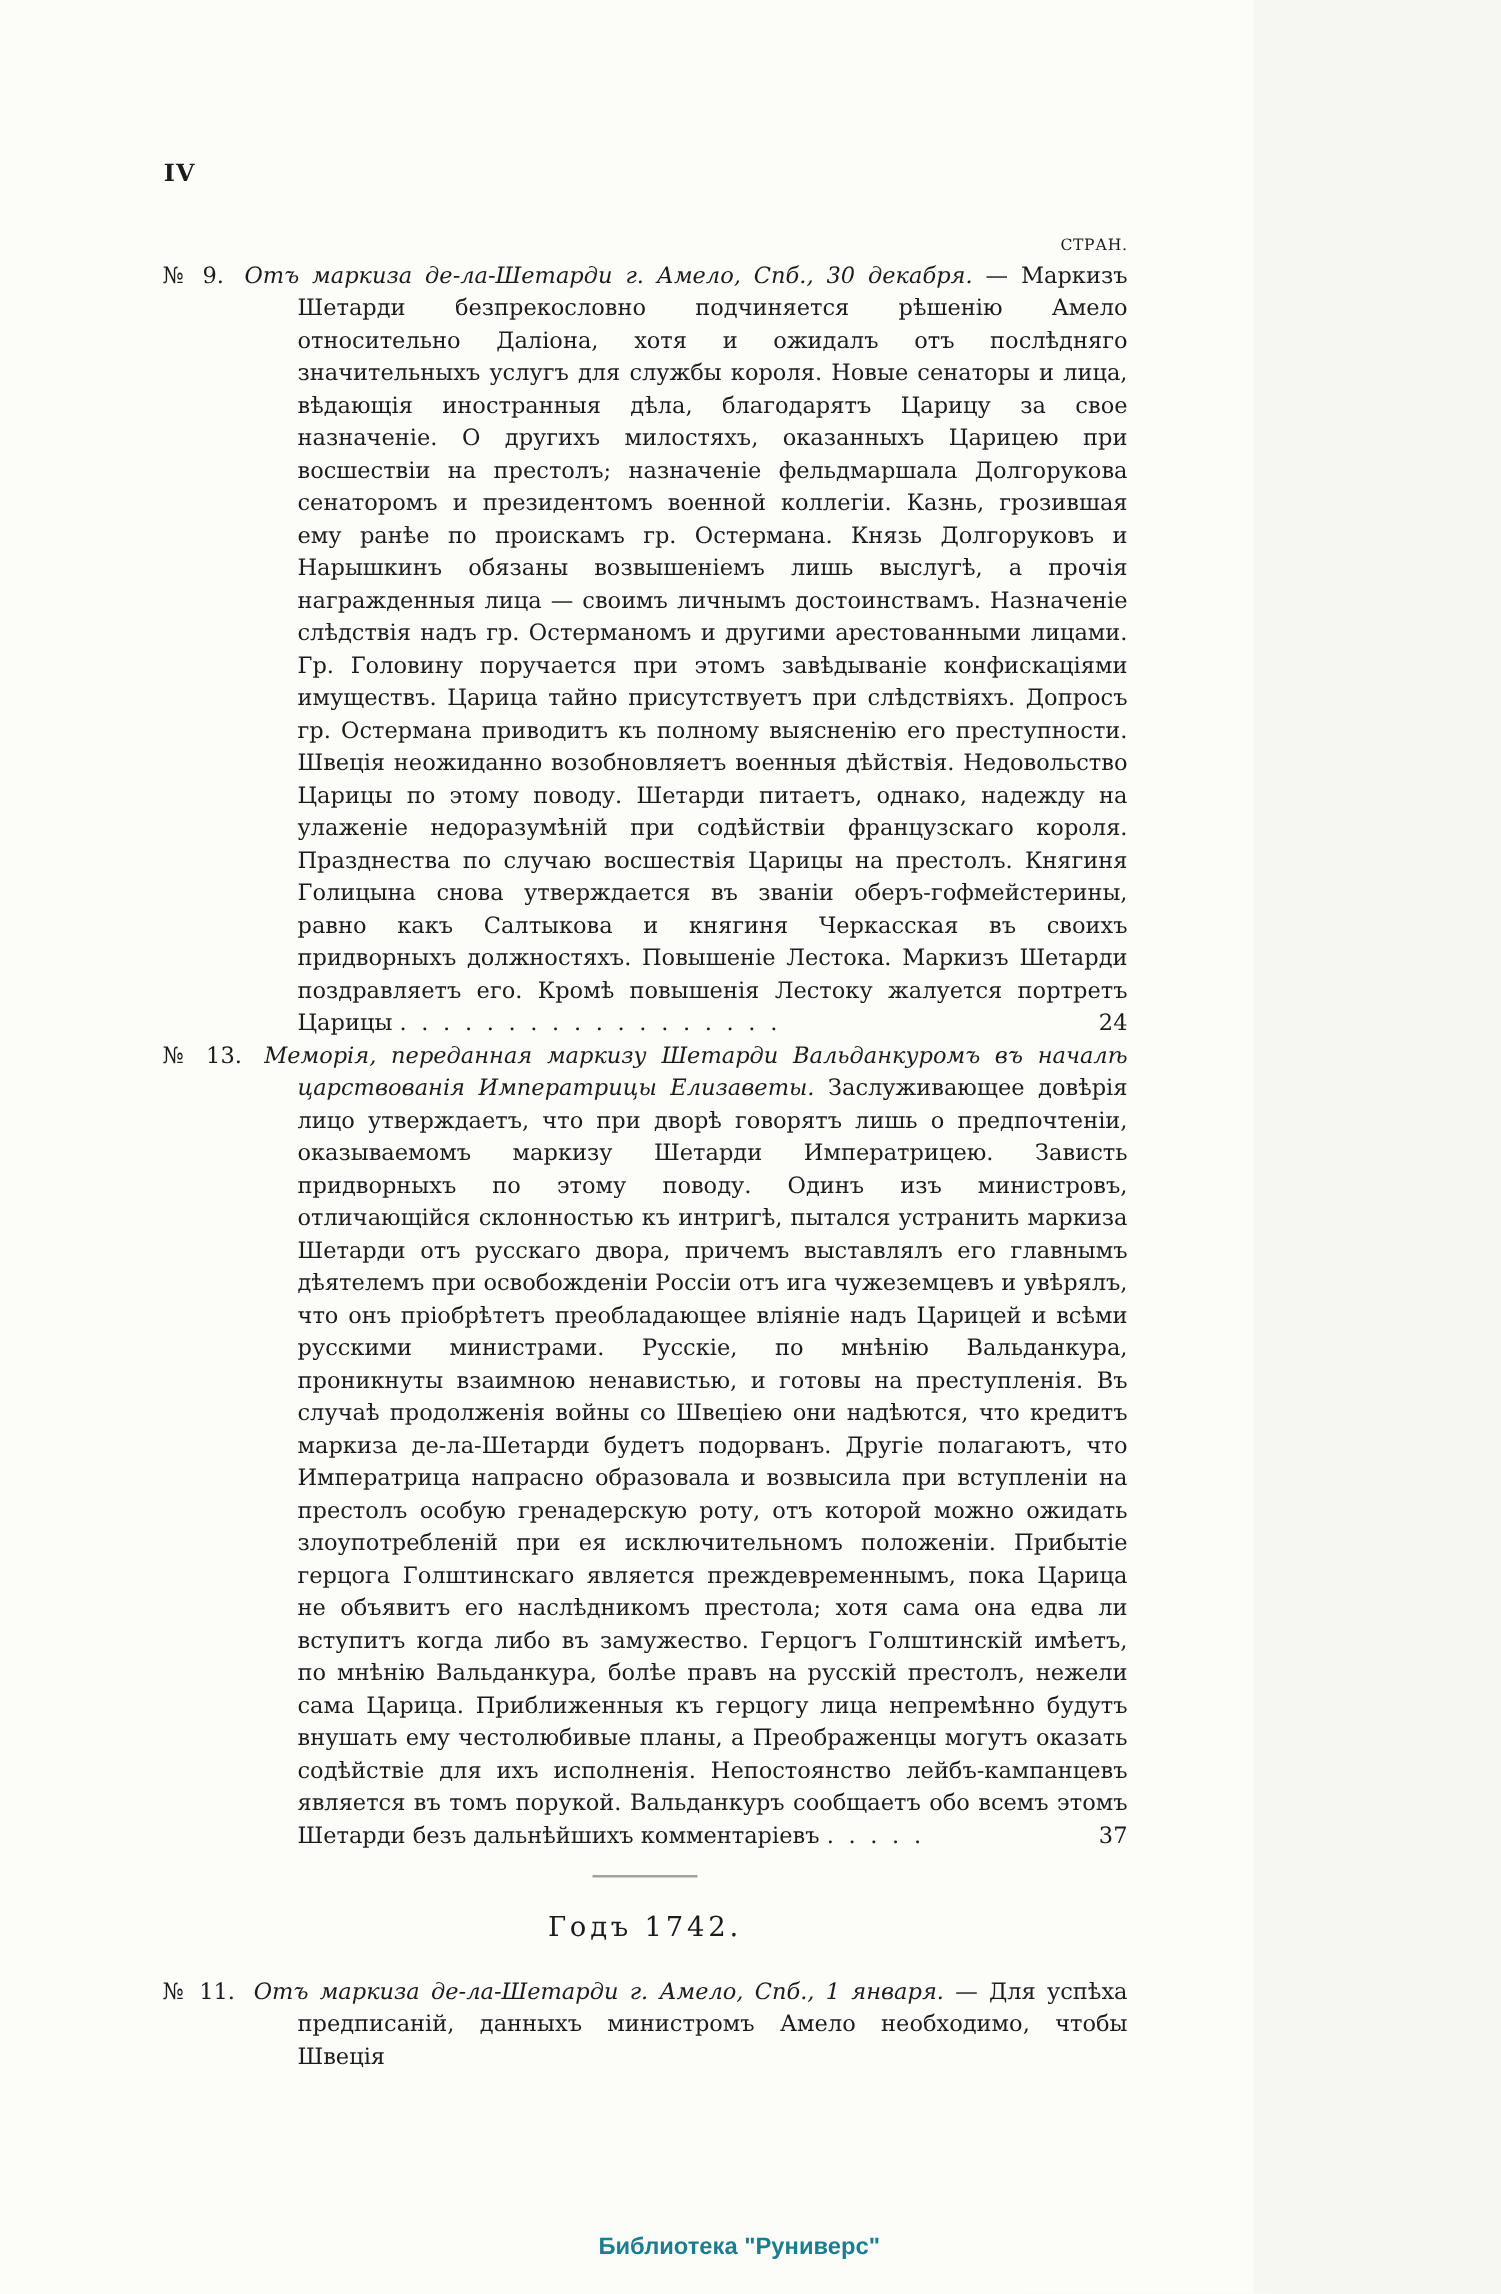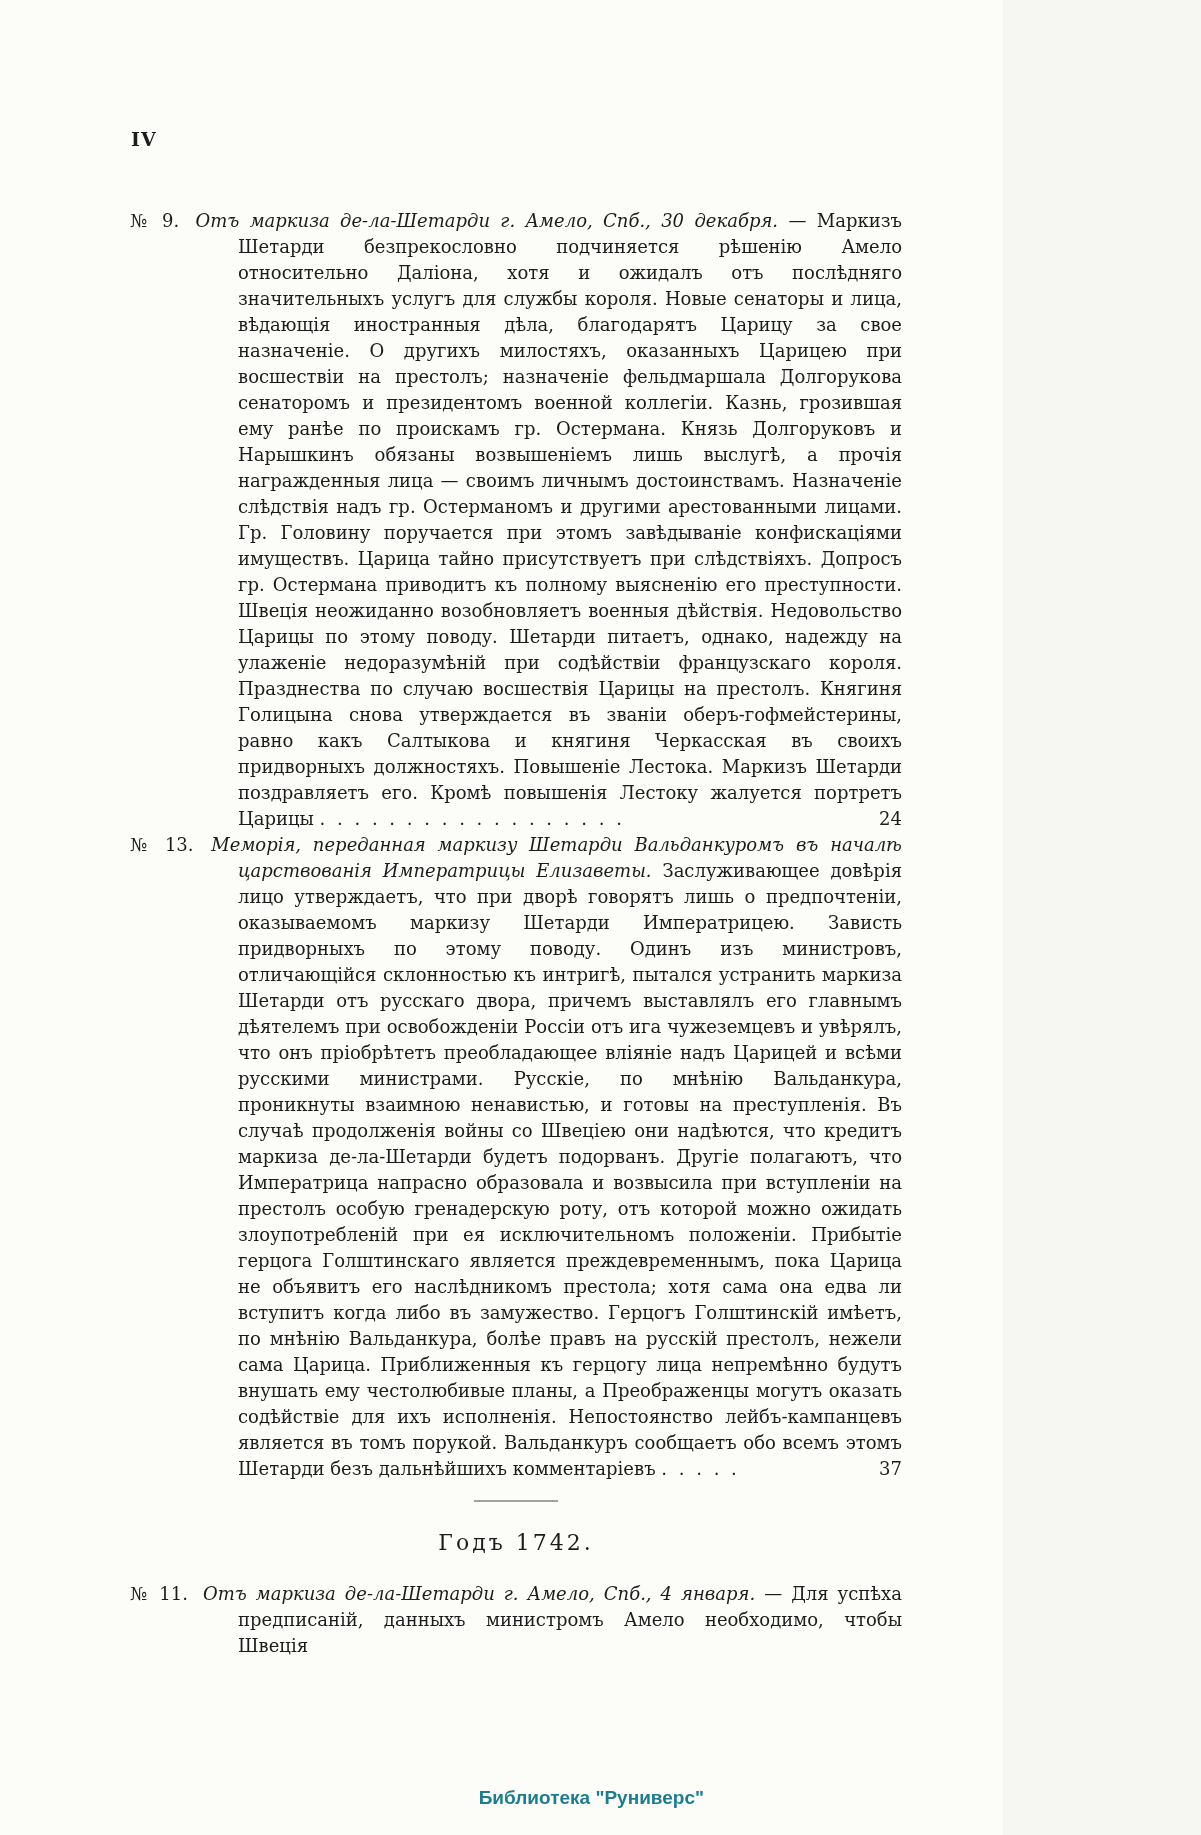--- a/index.html
+++ b/index.html
@@ -80,20 +80,21 @@
     color: #1b7d8e;
   }
 </style>
 </head>
 <body>
 
 <div class="page">
 
   <div class="folio">IV</div>
 
+  <div class="col-header">СТРАН.</div>
 
   <div class="toc">
 
     <p class="entry">
       <span class="e-num">№ 9.</span>
       <span class="e-head">Отъ маркиза де-ла-Шетарди г. Амело, Спб., 30 декабря.</span>
       <span class="e-body">— Маркизъ Шетарди безпрекословно подчиняется рѣшенію Амело относительно Даліона, хотя и ожидалъ отъ послѣдняго значительныхъ услугъ для службы короля. Новые сенаторы и лица, вѣдающія иностранныя дѣла, благодарятъ Царицу за свое назначеніе. О другихъ милостяхъ, оказанныхъ Царицею при восшествіи на престолъ; назначеніе фельдмаршала Долгорукова сенаторомъ и президентомъ военной коллегіи. Казнь, грозившая ему ранѣе по проискамъ гр. Остермана. Князь Долгоруковъ и Нарышкинъ обязаны возвышеніемъ лишь выслугѣ, а прочія награжденныя лица — своимъ личнымъ достоинствамъ. Назначеніе слѣдствія надъ гр. Остерманомъ и другими арестованными лицами. Гр. Головину поручается при этомъ завѣдываніе конфискаціями имуществъ. Царица тайно присутствуетъ при слѣдствіяхъ. Допросъ гр. Остермана приводитъ къ полному выясненію его преступности. Швеція неожиданно возобновляетъ военныя дѣйствія. Недовольство Царицы по этому поводу. Шетарди питаетъ, однако, надежду на улаженіе недоразумѣній при содѣйствіи французскаго короля. Празднества по случаю восшествія Царицы на престолъ. Княгиня Голицына снова утверждается въ званіи оберъ-гофмейстерины, равно какъ Салтыкова и княгиня Черкасская въ своихъ придворныхъ должностяхъ. Повышеніе Лестока. Маркизъ Шетарди поздравляетъ его. Кромѣ повышенія Лестоку жалуется портретъ Царицы</span>
       <span class="dots">. . . . . . . . . . . . . . . . . .</span>
       <span class="page-ref">24</span>
     </p>
@@ -105,21 +106,21 @@
       <span class="dots">. . . . .</span>
       <span class="page-ref">37</span>
     </p>
 
     <div class="sep"></div>
 
     <h2 class="year">Годъ 1742.</h2>
 
     <p class="entry">
       <span class="e-num">№ 11.</span>
-      <span class="e-head">Отъ маркиза де-ла-Шетарди г. Амело, Спб., 4 января.</span>
+      <span class="e-head">Отъ маркиза де-ла-Шетарди г. Амело, Спб., 1 января.</span>
       <span class="e-body">— Для успѣха предписаній, данныхъ министромъ Амело необходимо, чтобы Швеція</span>
     </p>
 
   </div>
 
   <div class="watermark">Библиотека "Руниверс"</div>
 
 </div>
 
 </body></html>

